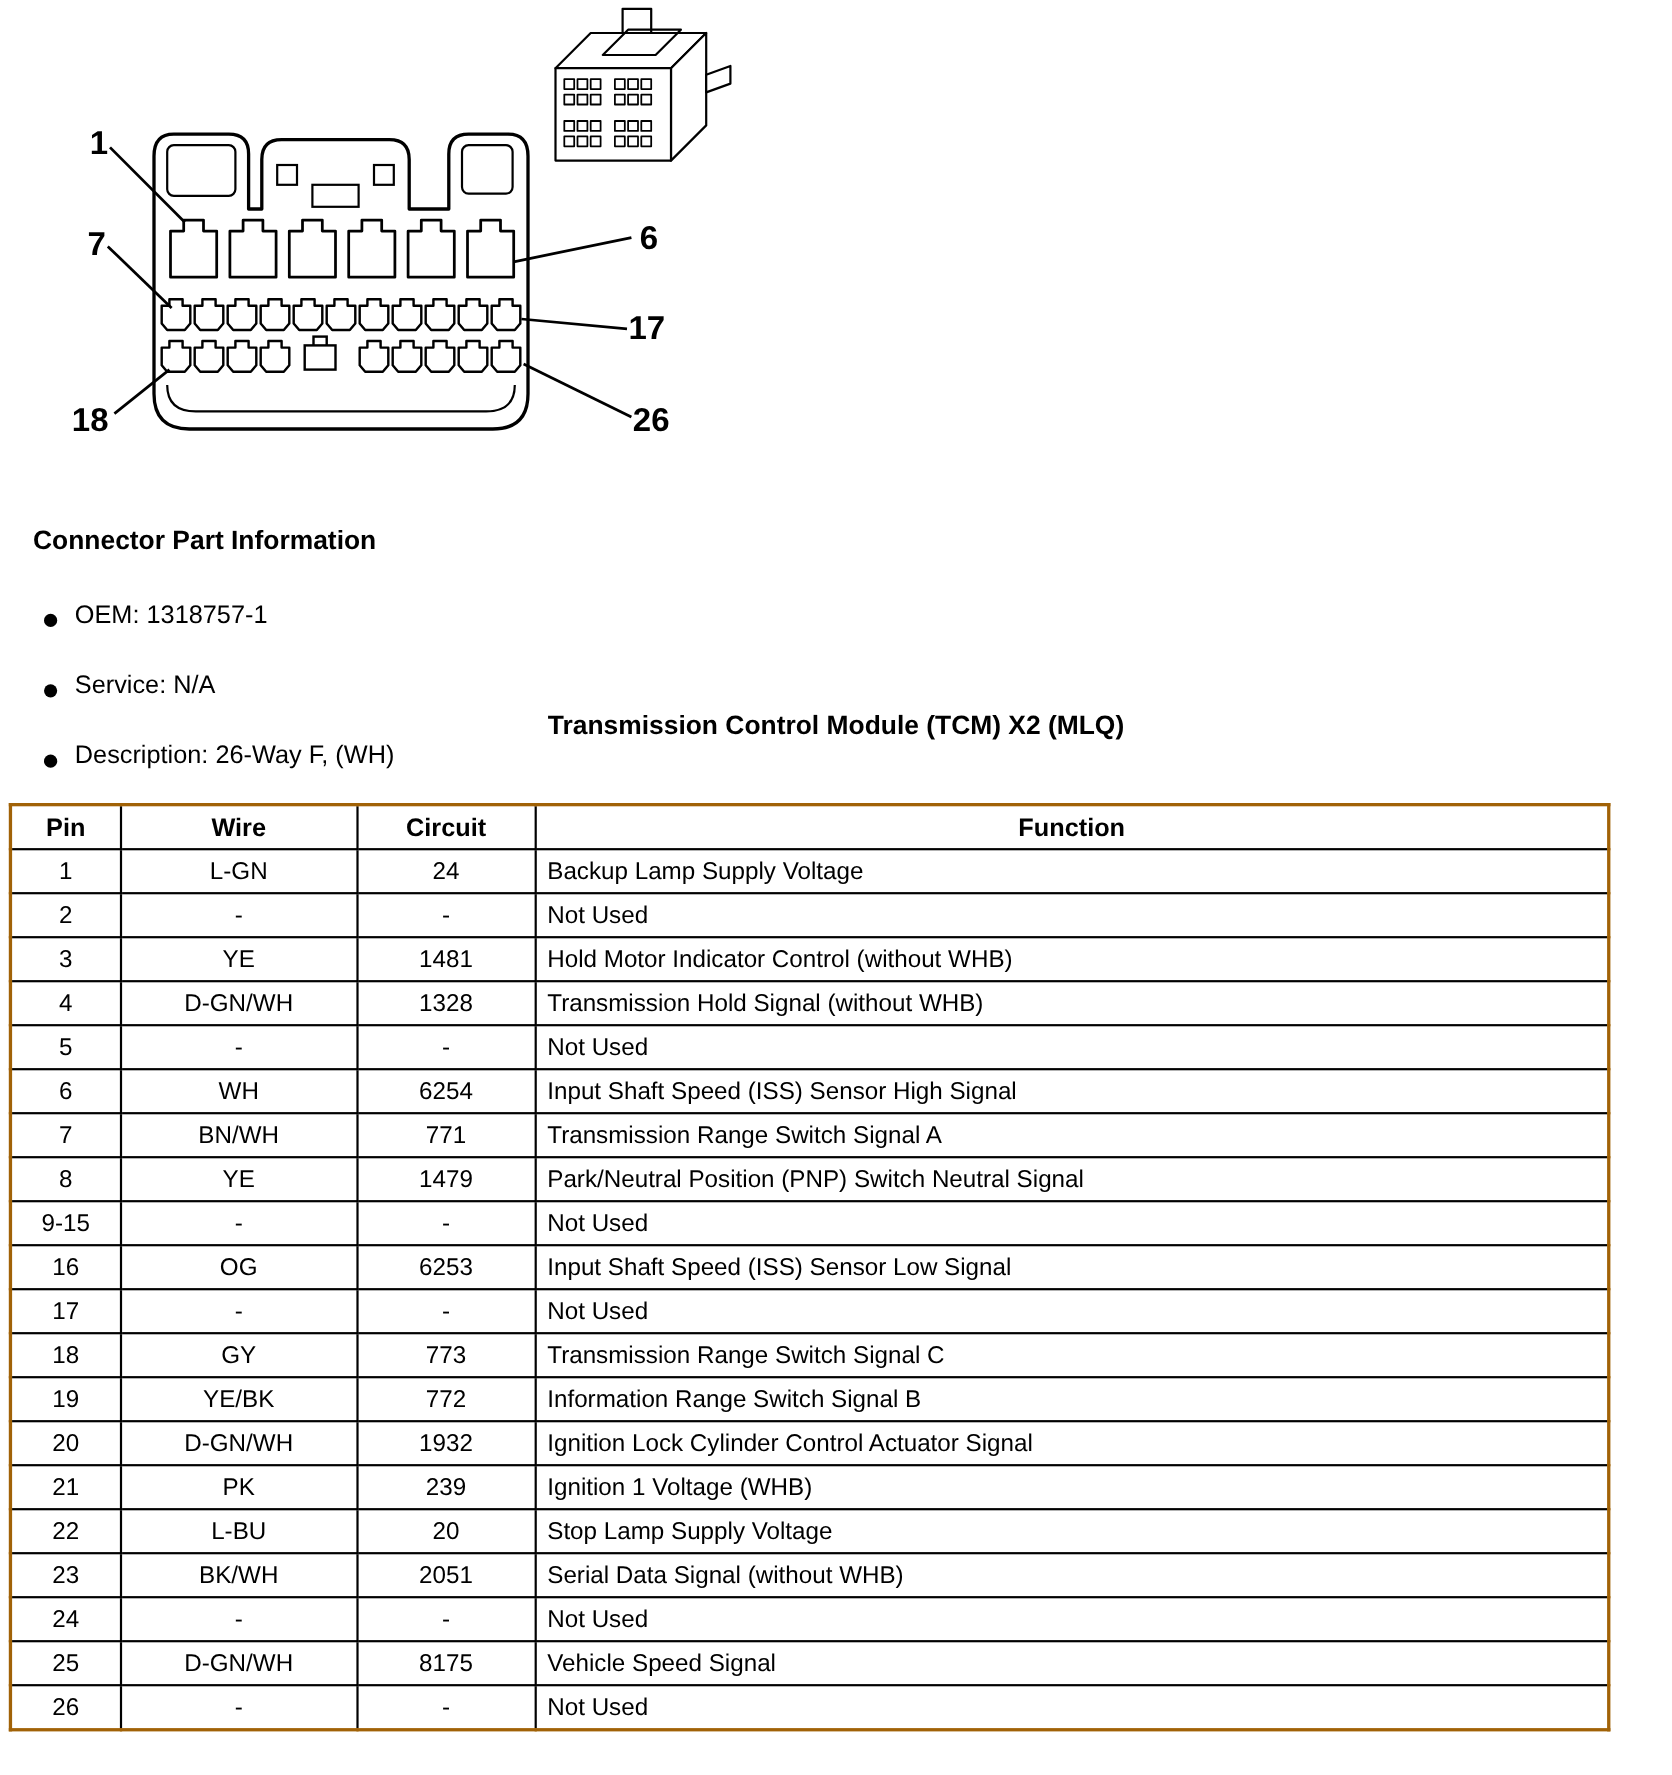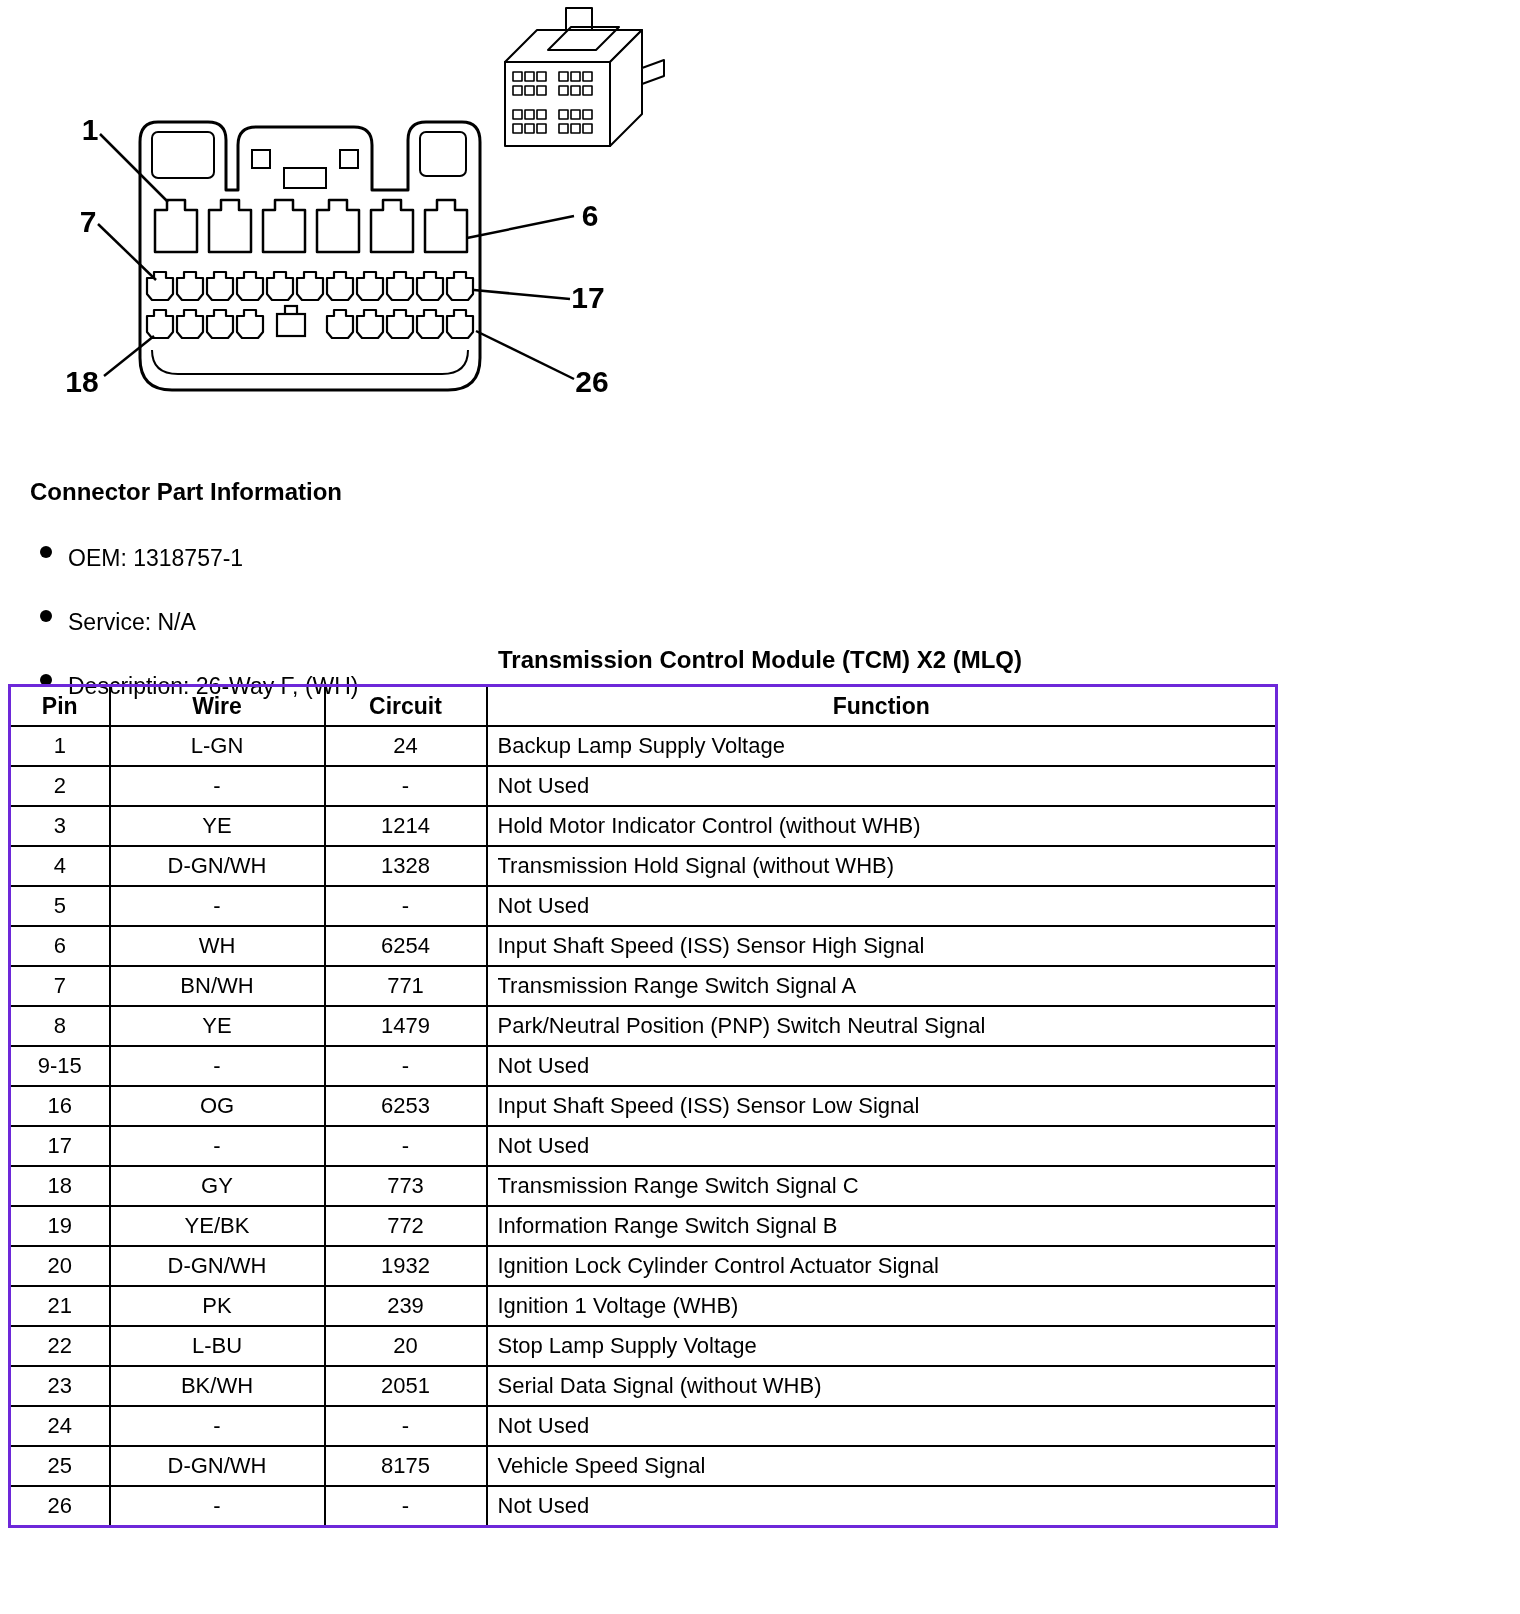--- a/index.html
+++ b/index.html
@@ -10,29 +10,29 @@
     font-family: "Liberation Sans", sans-serif;
     overflow: hidden;
   }
   .page { position: relative; width: 1520px; height: 1614px; background:#fff; }
 
   .diagram-area { position: absolute; left: 0; top: 0; width: 760px; height: 440px; }
 
   .part-info { position: absolute; left: 14px; top: 462px; }
   .part-info h2 { margin: 16px; font-size: 24px; font-weight: bold; }
   .part-info ul { list-style: none; margin: 24px 0 0 0; padding: 0 0 0 26px; }
-  .part-info li { display: flex; align-items: flex-start; gap: 16px; font-size: 23px; line-height: 24px; margin-bottom: 12px; margin-top: 40px; }
+  .part-info li { display: flex; align-items: flex-end; gap: 16px; font-size: 23px; line-height: 24px; margin-bottom: 12px; margin-top: 40px; }
   .bullet { width: 12px; height: 12px; border-radius: 50%; background: #000; flex: 0 0 auto; }
 
   .table-title { position: absolute; top: 646px; left: 0; width: 1520px; text-align: center; font-size: 24px; font-weight: bold; }
 
   table.pinout {
-    position: absolute; top: 684px; left: 8px; width: 1270px;
+    position: absolute; top: 730px; left: 8px; width: 1456px;
     border-collapse: collapse; table-layout: fixed;
-    border: 3px solid #6d28d9;
+    border: 3px solid #a16207;
   }
   .pinout th, .pinout td {
     border: 2px solid #000;
     font-size: 22px; line-height: 26px;
     padding: 6px 10px;
     overflow: hidden; white-space: nowrap;
   }
   .pinout th { font-weight: bold; text-align: center; font-size: 23px; }
   .pinout td { text-align: center; font-weight: normal; }
   .pinout td.col-function { text-align: left; }
@@ -202,21 +202,21 @@
         </tr>
         <tr>
           <td class="col-pin">2</td>
           <td class="col-wire">-</td>
           <td class="col-circuit">-</td>
           <td class="col-function">Not Used</td>
         </tr>
         <tr>
           <td class="col-pin">3</td>
           <td class="col-wire">YE</td>
-          <td class="col-circuit">1214</td>
+          <td class="col-circuit">1481</td>
           <td class="col-function">Hold Motor Indicator Control (without WHB)</td>
         </tr>
         <tr>
           <td class="col-pin">4</td>
           <td class="col-wire">D-GN/WH</td>
           <td class="col-circuit">1328</td>
           <td class="col-function">Transmission Hold Signal (without WHB)</td>
         </tr>
         <tr>
           <td class="col-pin">5</td>

